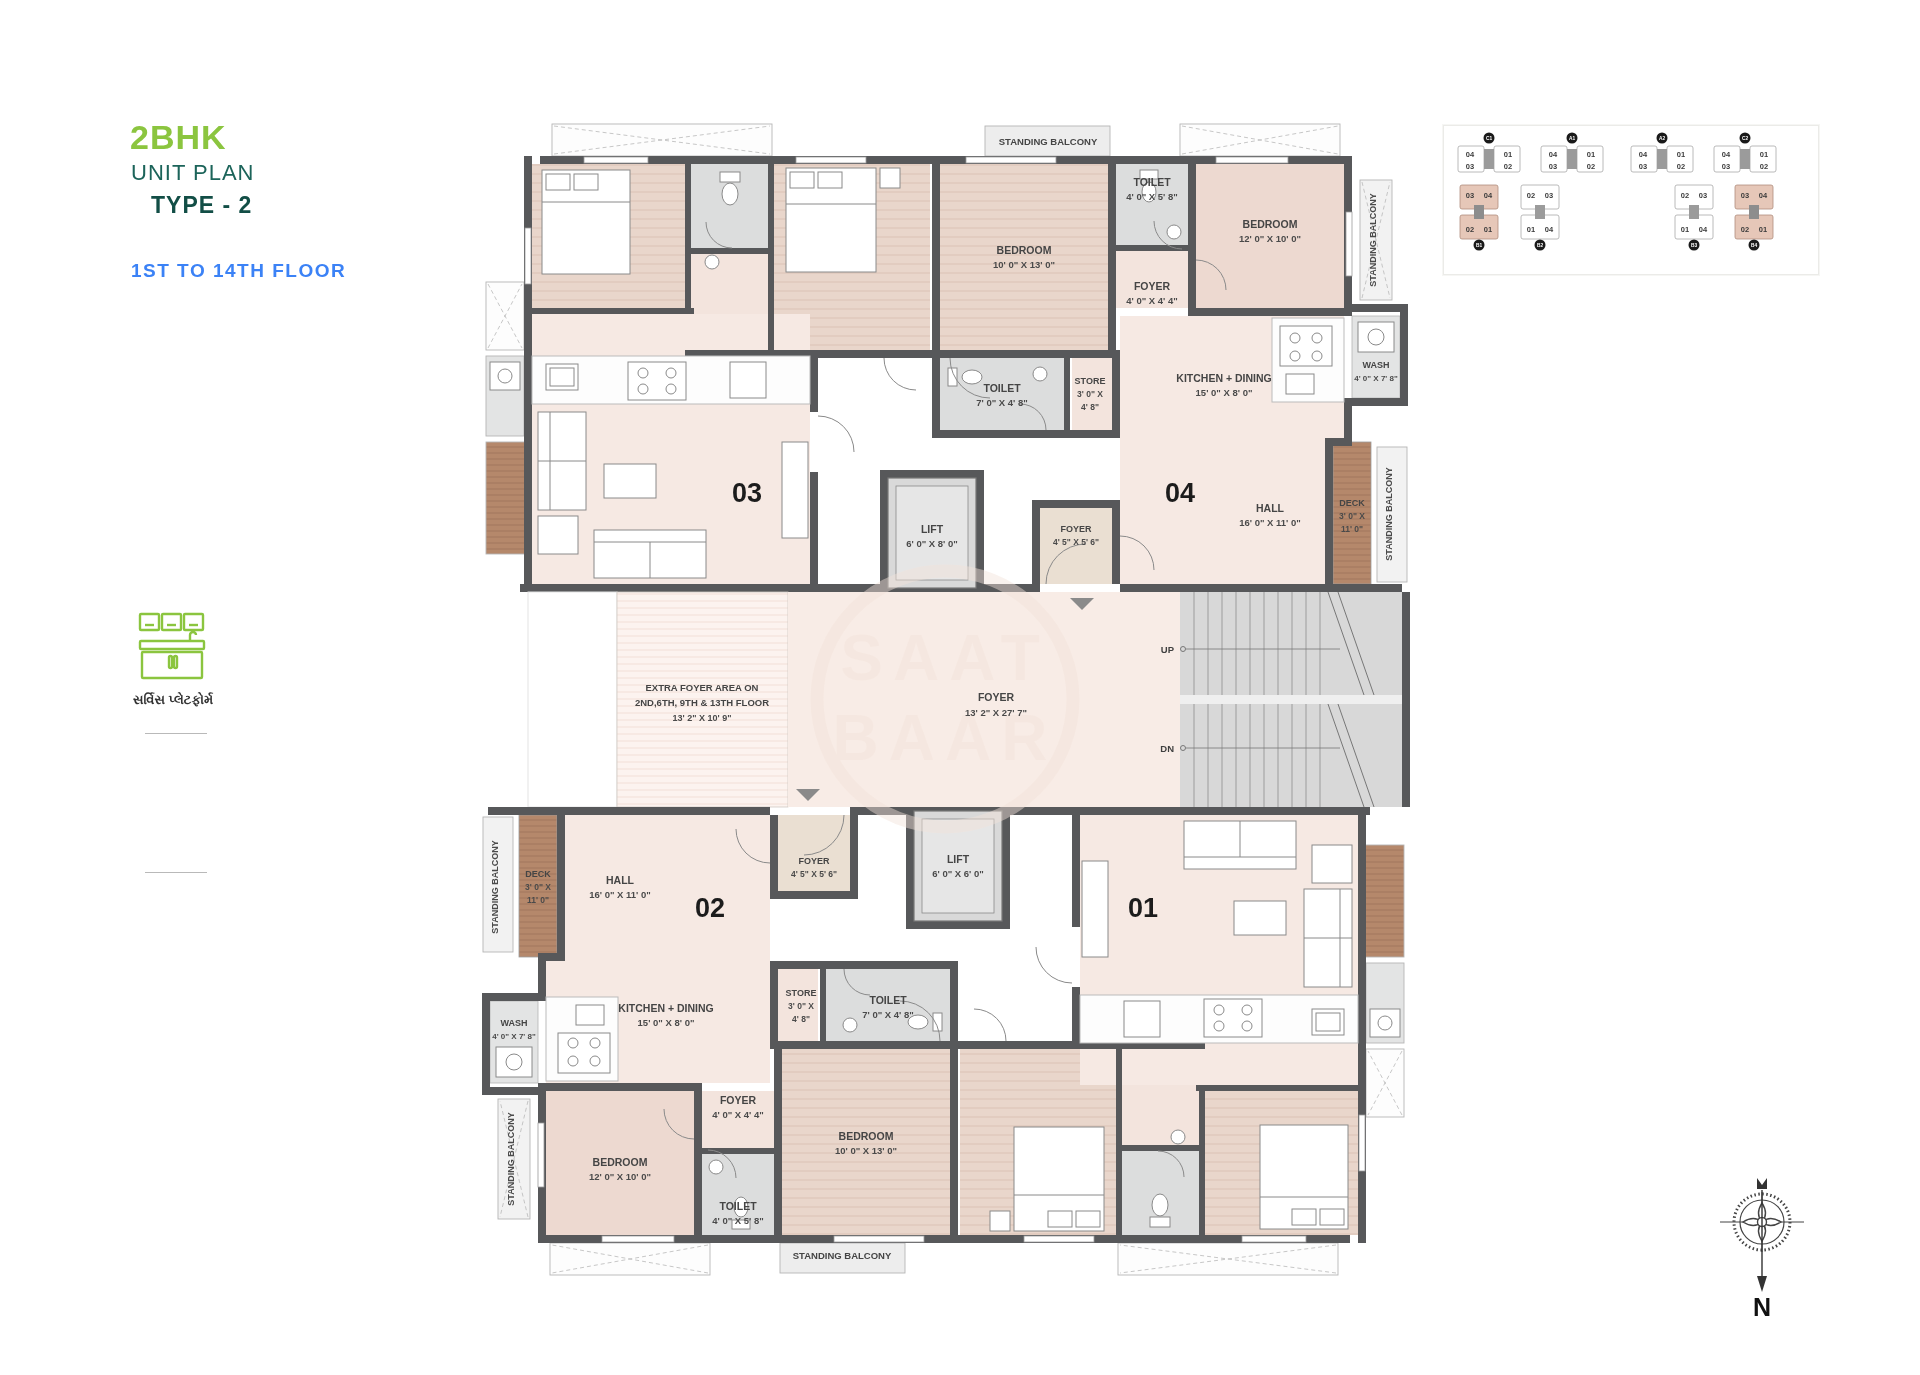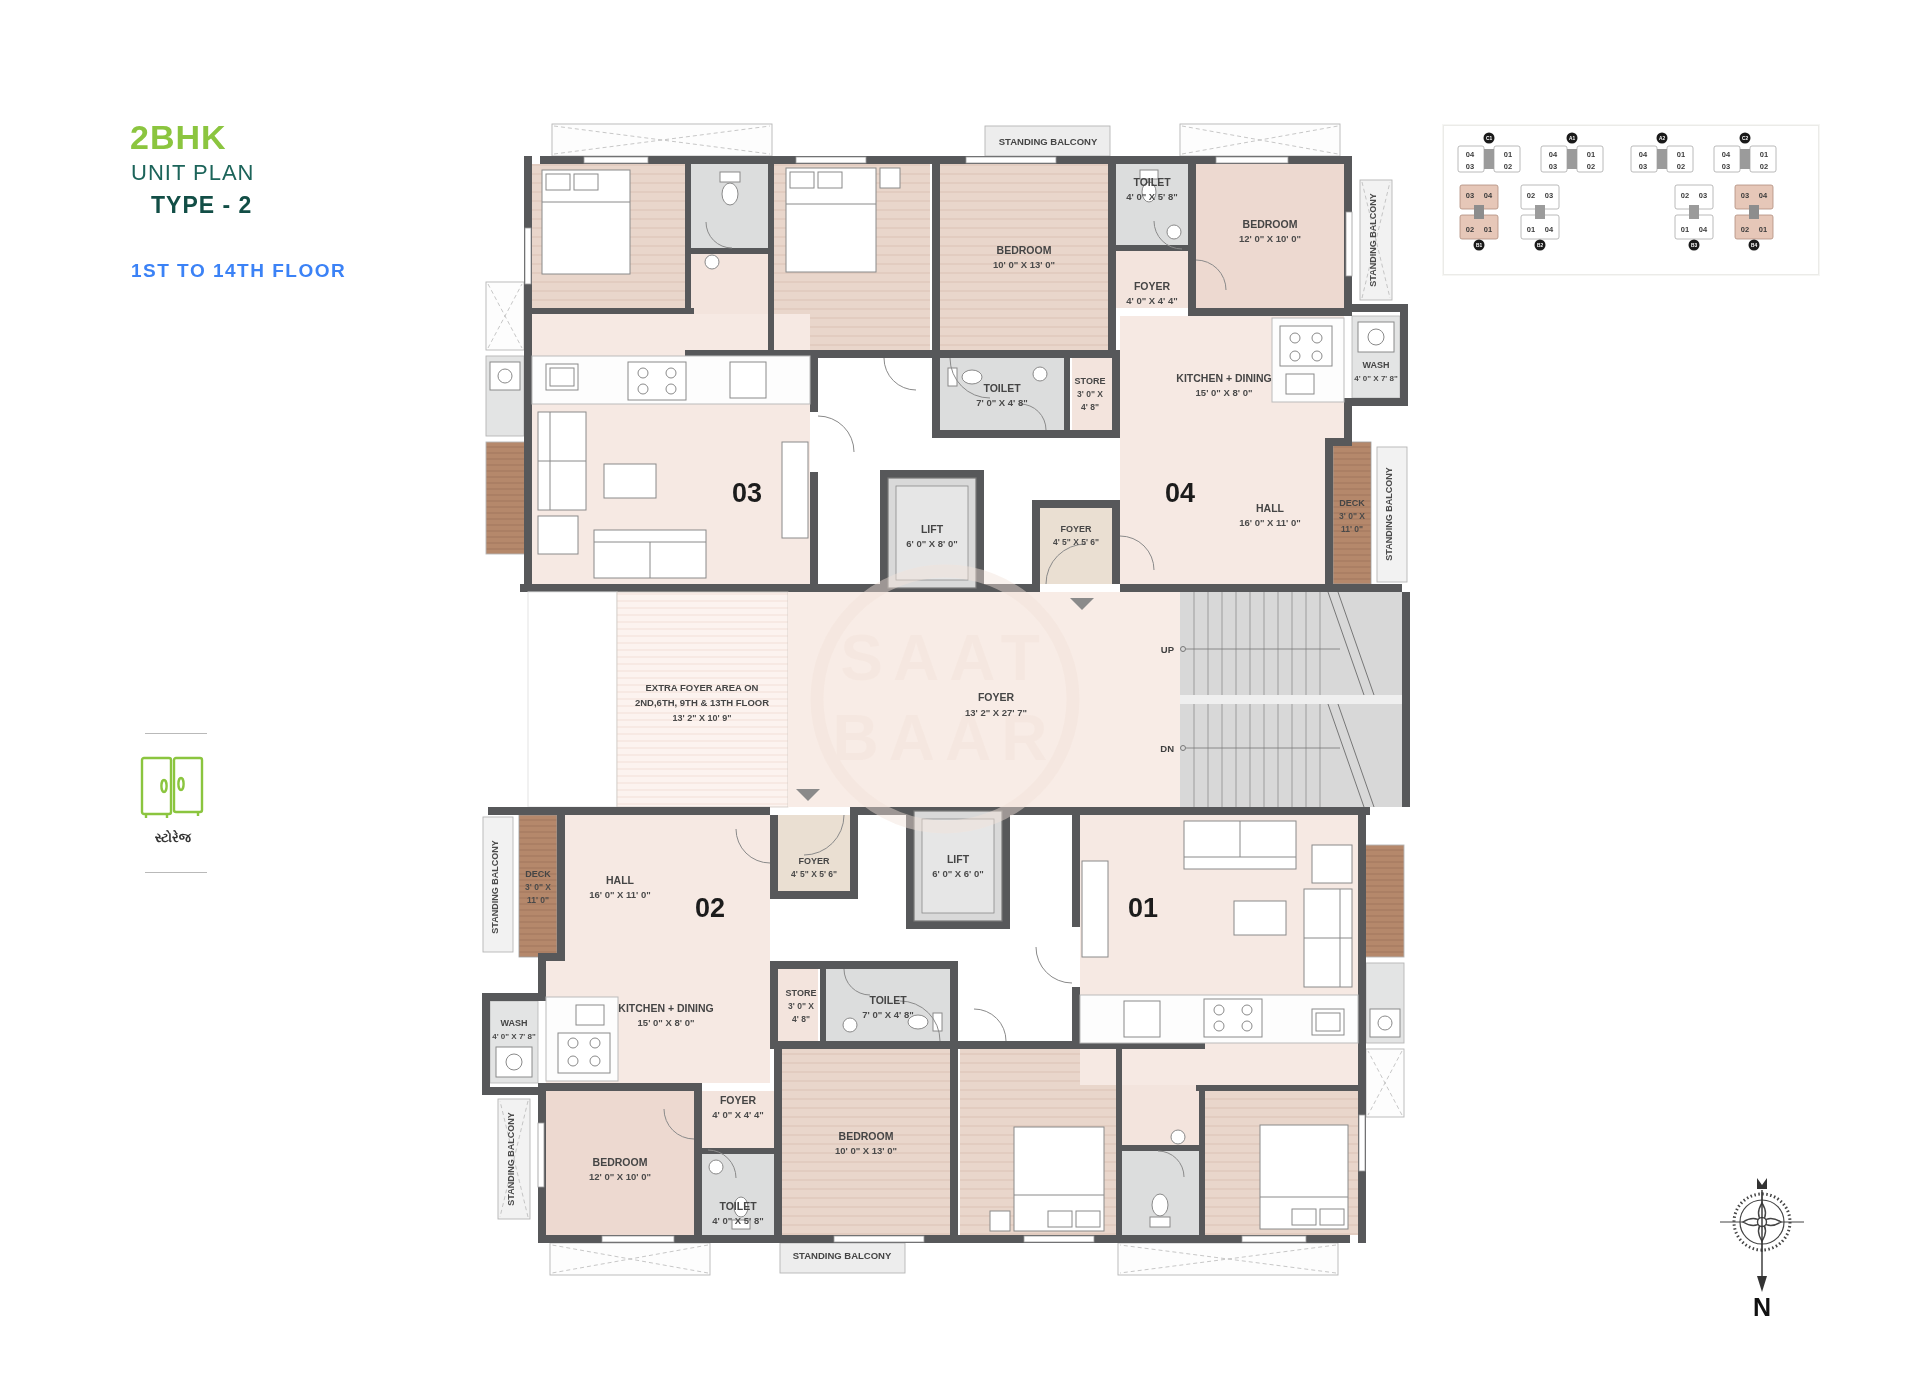--- a/index.html
+++ b/index.html
@@ -35,36 +35,40 @@
 </head>
 <body>
 
 <div id="stage">
 
   <div class="hdr-bhk">2BHK</div>
   <div class="hdr-up">UNIT PLAN</div>
   <div class="hdr-type">TYPE - 2</div>
   <div class="hdr-floors">1ST TO 14TH FLOOR</div>
 
+  <div class="lg-item" style="left:98px;top:612px;">
+    <svg width="70" height="70" viewBox="0 0 70 70">
+      <g fill="none" stroke="#8bc53f" stroke-width="2.4" stroke-linejoin="round">
+        <rect x="2" y="2" width="19" height="16" rx="1"></rect>
+          <rect x="24" y="2" width="19" height="16" rx="1"></rect>
+          <rect x="46" y="2" width="19" height="16" rx="1"></rect>
+        <line x1="7" y1="13" x2="16" y2="13"></line>
+          <line x1="29" y1="13" x2="38" y2="13"></line>
+          <line x1="51" y1="13" x2="60" y2="13"></line>
+        <path d="M52,28 v-5 a3,3 0 0 1 6,0"></path>
+        <rect x="2" y="29" width="64" height="8" rx="1"></rect>
+        <rect x="4" y="40" width="60" height="26" rx="1"></rect>
+        <rect x="31" y="44" width="3" height="12" rx="1.5"></rect>
+          <rect x="36" y="44" width="3" height="12" rx="1.5"></rect>
+      </g>
+    </svg>
+    <div class="lg-label">સર્વિસ પ્લેટફોર્મ</div>
+  </div>
   <div class="lg-div" style="left:145px;top:733px;"></div>
 
-  <div class="lg-item" style="left:98px;top:756px;">
-    <svg width="66" height="64" viewBox="0 0 66 64">
-      <g fill="none" stroke="#8bc53f" stroke-width="2.4" stroke-linejoin="round">
-        <rect x="2" y="2" width="29" height="56" rx="2"></rect>
-        <rect x="34" y="2" width="28" height="54" rx="2"></rect>
-        <ellipse cx="24" cy="30" rx="2.6" ry="6"></ellipse>
-          <ellipse cx="41" cy="28" rx="2.6" ry="6"></ellipse>
-        <line x1="6" y1="58" x2="6" y2="62"></line>
-          <line x1="27" y1="58" x2="27" y2="62"></line>
-          <line x1="58" y1="56" x2="58" y2="60"></line>
-      </g>
-    </svg>
-    <div class="lg-label">સ્ટોરેજ</div>
-  </div>
   <div class="lg-div" style="left:145px;top:872px;"></div>
 
 
   <svg style="position:absolute;left:480px;top:112px;" width="930" height="1175" viewBox="0 0 930 1175">
     <defs>
       <pattern id="woodp" width="10" height="9" patternUnits="userSpaceOnUse">
         <rect width="10" height="9" fill="#e9d6cb"></rect>
           <line x1="0" y1="8" x2="10" y2="8" stroke="#dcc3b6" stroke-width="1"></line>
       </pattern>
       <pattern id="deckp" width="8" height="6" patternUnits="userSpaceOnUse">

